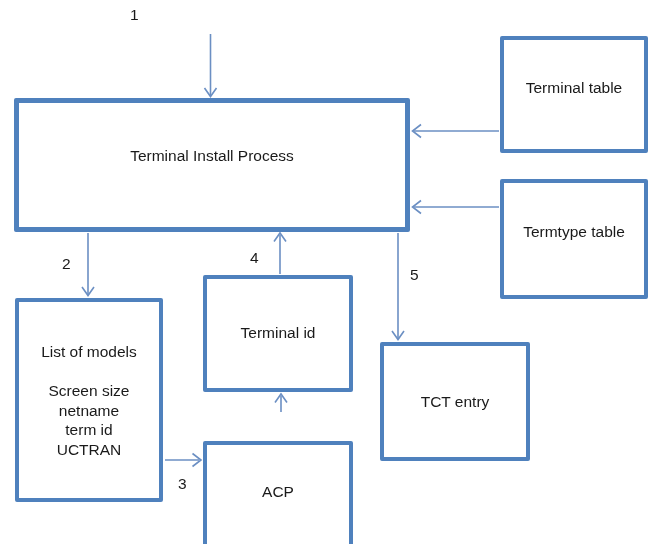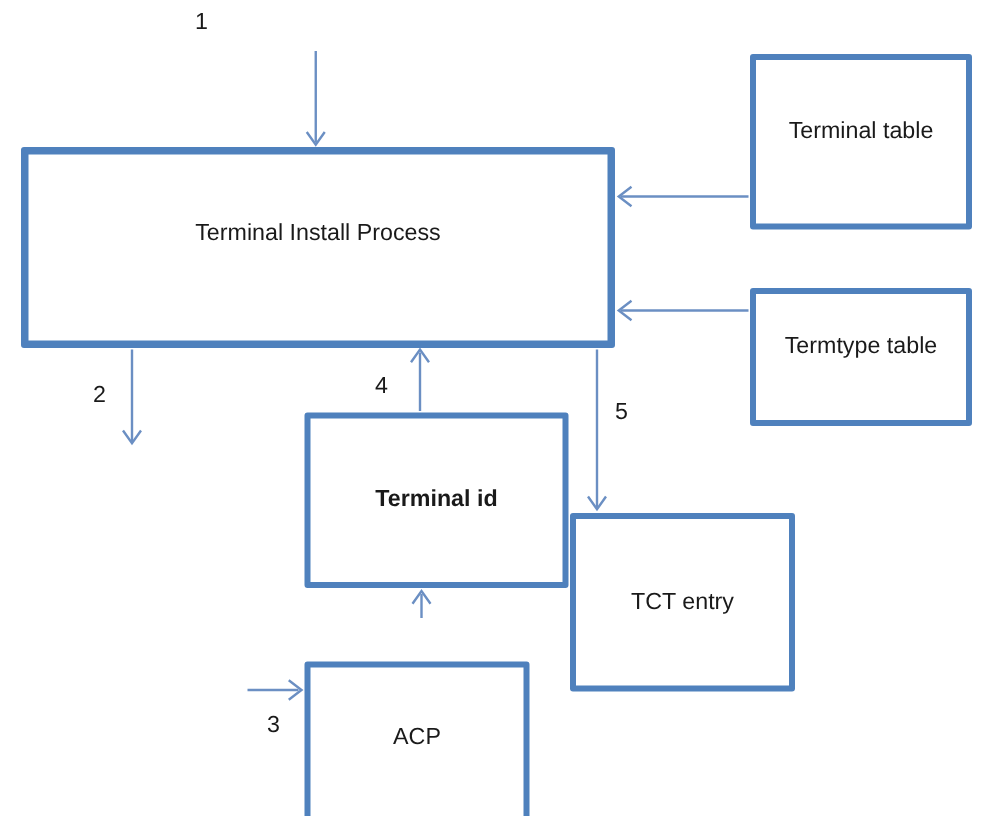--- a/index.html
+++ b/index.html
@@ -32,34 +32,33 @@
   #node-terminal-install-process {
     left: 14px; top: 98px; width: 396px; height: 134px;
     border-width: 5px;
     padding-bottom: 18px;
   }
   #node-terminal-table {
     left: 500px; top: 36px; width: 148px; height: 117px;
     padding-bottom: 14px;
   }
   #node-termtype-table {
-    left: 500px; top: 192px; width: 148px; height: 92px;
+    left: 500px; top: 179px; width: 148px; height: 120px;
     padding-bottom: 15px;
   }
   #node-list-of-models {
     left: 15px; top: 298px; width: 148px; height: 204px;
     justify-content: flex-start;
     padding-top: 40px;
   }
   #node-list-of-models .line { line-height: 19.5px; }
   #node-list-of-models .gap { height: 19.5px; }
   #node-terminal-id-model-name {
-    left: 203px; top: 275px; width: 176px; height: 117px;
+    left: 203px; top: 275px; width: 150px; height: 117px;
     padding-bottom: 2px;
-    font-weight: bold;
   }
   #node-terminal-id-model-name .line { line-height: 23px; }
   #node-acp {
     left: 203px; top: 413px; width: 150px; height: 115px;
     padding-bottom: 14px;
     margin-top: 28px;
   }
   #node-tct-entry {
     left: 380px; top: 342px; width: 150px; height: 119px;
   }
@@ -106,20 +105,28 @@
   </div>
 
   <div class="node" id="node-terminal-table">
     <span class="label">Terminal table</span>
   </div>
 
   <div class="node" id="node-termtype-table">
     <span class="label">Termtype table</span>
   </div>
 
+  <div class="node" id="node-list-of-models">
+    <span class="line">List of models</span>
+    <span class="gap"></span>
+    <span class="line">Screen size</span>
+    <span class="line">netname</span>
+    <span class="line">term id</span>
+    <span class="line">UCTRAN</span>
+  </div>
 
   <div class="node" id="node-terminal-id-model-name">
     <span class="line">Terminal id</span>
   </div>
 
   <div class="node" id="node-acp">
     <span class="label">ACP</span>
   </div>
 
   <div class="node" id="node-tct-entry">

